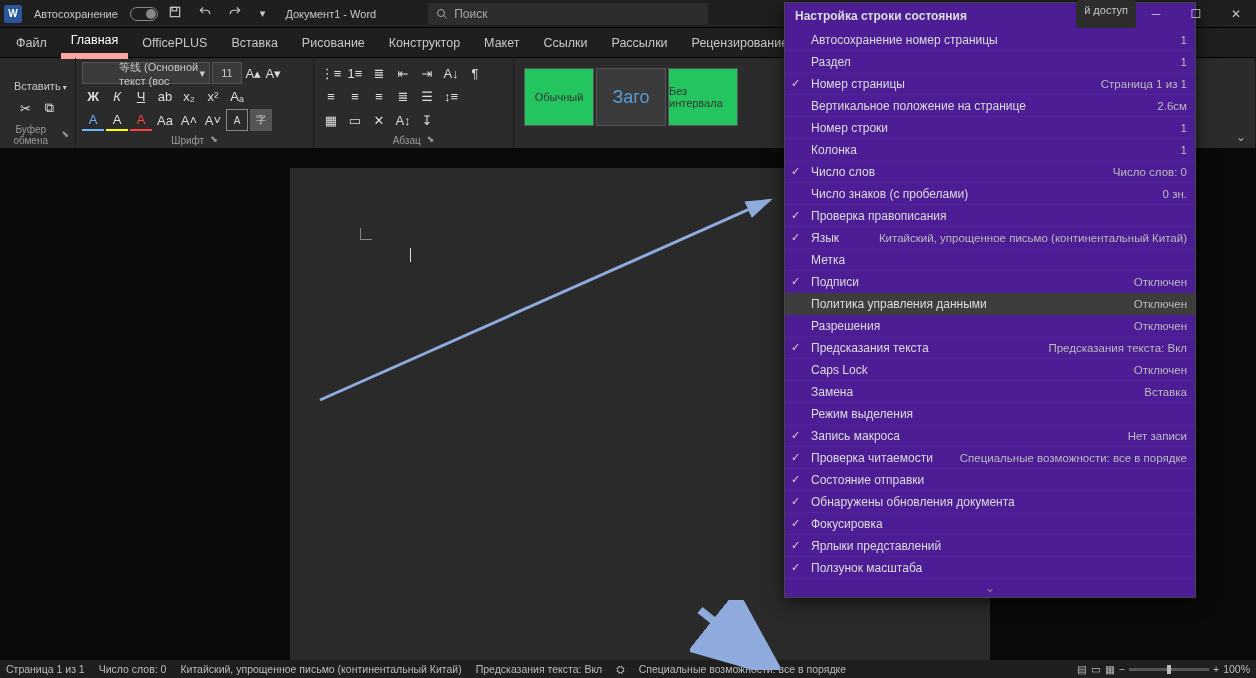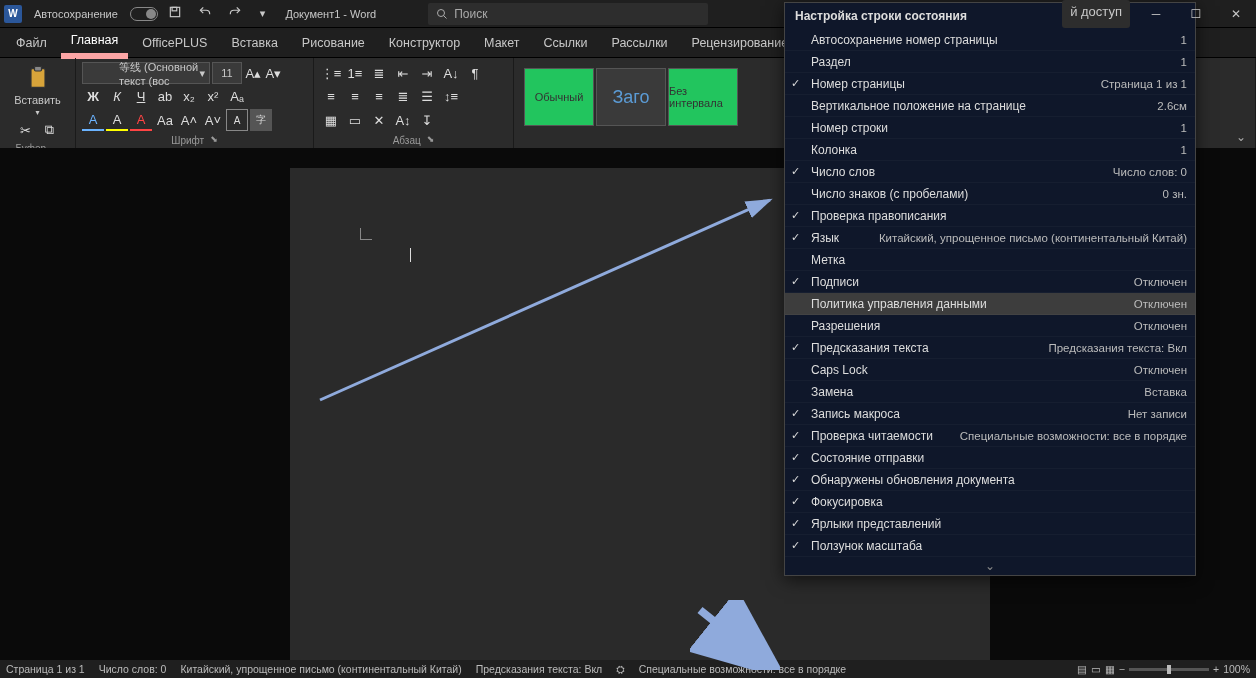--- a/index.html
+++ b/index.html
@@ -5,47 +5,47 @@
   * { margin:0; padding:0; box-sizing:border-box; font-family:"Segoe UI",Tahoma,sans-serif; }
   body { background:#000; color:#c8c8c8; font-size:12px; width:1256px; height:678px; overflow:hidden; position:relative; }
   .titlebar { height:28px; background:#1f1f1f; display:flex; align-items:center; gap:4px; padding-left:4px; border-bottom:1px solid #000; }
   .wicon { width:18px; height:18px; background:#2b579a; color:#fff; font-size:10px; font-weight:bold; display:flex; align-items:center; justify-content:center; border-radius:2px; }
   .ttl { padding:0 8px; font-size:11px; }
   .toggle { width:28px; height:14px; border:1px solid #888; border-radius:7px; position:relative; }
   .toggle::after{ content:""; position:absolute; right:1px; top:1px; width:10px; height:10px; border-radius:50%; background:#888; }
   .tb-btn { padding:4px 6px; font-size:12px; }
   .tb-btn svg { width:14px; height:14px; stroke:#c8c8c8; fill:none; stroke-width:2; }
   .search { margin-left:40px; background:#2d2d2d; border-radius:2px; height:22px; display:flex; align-items:center; padding:0 8px; width:280px; gap:6px; }
-  .share { font-size:13px; padding:4px 8px; background:#2d2d2d; border-radius:3px; margin-right:6px; }
+  .share { font-size:11px; padding:4px 8px; background:#2d2d2d; border-radius:3px; margin-right:0; }
   .tabs { height:30px; background:#1f1f1f; display:flex; align-items:center; padding:0 6px; gap:4px; border-bottom:1px solid #000; }
   .tab { padding:6px 10px; font-size:12.5px; color:#c8c8c8; cursor:pointer; }
   .tab.active { color:#fff; border-bottom:6px solid #fca5a5; }
   .ribbon { height:90px; background:#2b2b2b; display:flex; align-items:stretch; }
   .group { display:flex; flex-direction:column; justify-content:space-between; padding:4px 6px 2px; border-right:1px solid #1a1a1a; }
   .glabel { text-align:center; font-size:10px; color:#9a9a9a; padding-top:2px; }
   .gl-row { display:flex; gap:6px; align-items:center; justify-content:center; }
   .dlg { font-size:9px; color:#9a9a9a; }
-  .big { display:flex; flex-direction:column; align-items:center; gap:2px; padding:2px 6px; }
+  .big { display:flex; flex-direction:row; align-items:flex-end; gap:2px; padding:2px 6px; }
   .big svg { width:28px; height:28px; }
   .rr { display:flex; gap:2px; align-items:center; }
   .rbtn { width:22px; height:22px; display:flex; align-items:center; justify-content:center; font-size:13px; color:#ddd; }
   .rbtn.small{ width:18px; }
   .fontbox { background:#3a3a3a; border:1px solid #555; height:22px; display:flex; align-items:center; padding:0 4px; font-size:11px; }
   .fontname{ width:128px;padding-left:36px; }
   .fontsize{ width:30px; justify-content:center; }
   .styles { display:flex; gap:2px; padding:6px 4px; }
   .styletile { width:70px; height:58px; background:#22c55e; color:#333; display:flex; align-items:center; justify-content:center; font-size:11px; border:1px solid #555; }
   .styletile.dark{ background:#3a3a3a; color:#ddd; }
   .docarea { position:absolute; top:148px; left:0; right:0; bottom:18px; background:#0a0a0a; overflow:hidden; }
   .page { position:absolute; top:20px; left:290px; width:700px; height:900px; background:#2a2a2a; }
   .ruler-mark { position:absolute; top:60px; left:70px; width:12px; height:12px; border-left:1px solid #888; border-bottom:1px solid #888; }
   .cursor { position:absolute; top:80px; left:120px; width:1px; height:14px; background:#ddd; }
   .statusbar { position:absolute; bottom:0; left:0; right:0; height:18px; background:#1f1f1f; display:flex; align-items:center; font-size:10.5px; color:#bbb; padding:0 6px; gap:14px; }
   .statusbar .right{ margin-left:auto; display:flex; gap:4px; align-items:center; }
-  .menu { position:absolute; top:2px; right:60px; width:412px; background:#0f172a; color:#ddd; font-size:12px; border:1px solid #444; box-shadow:0 4px 16px rgba(0,0,0,.6); z-index:20; }
+  .menu { position:absolute; top:2px; right:60px; width:412px; background:#4c1d95; color:#ddd; font-size:12px; border:1px solid #444; box-shadow:0 4px 16px rgba(0,0,0,.6); z-index:20; }
   .menu-header { padding:6px 10px; font-weight:600; font-size:12px; }
   .menu-item { display:flex; align-items:center; padding:3.5px 8px 3.5px 26px; position:relative; border-bottom:1px solid rgba(255,255,255,.03); }
   .menu-item.hover { background:#3d3d3d; }
   .menu-item .chk { position:absolute; left:6px; top:4px; font-size:11px; color:#ddd; }
   .menu-item .val { margin-left:auto; color:#bbb; font-size:11.5px; }
   .arrow{ position:absolute; pointer-events:none; z-index:15; }
   .collapse { position:absolute; right:4px; top:128px; color:#aaa; font-size:12px; z-index:5; background:#2b2b2b; padding:2px 6px;}
 </style>
 </head>
 <body>
@@ -278,20 +278,23 @@
       </div>
       <div class="menu-item">
         <span>Caps Lock</span>
         <span class="val">Отключен</span>
       </div>
       <div class="menu-item">
         <span>Замена</span>
         <span class="val">Вставка</span>
       </div>
       <div class="menu-item">
+        <span>Режим выделения</span>
+      </div>
+      <div class="menu-item">
         <span class="chk">✓</span>
         <span>Запись макроса</span>
         <span class="val">Нет записи</span>
       </div>
       <div class="menu-item">
         <span class="chk">✓</span>
         <span>Проверка читаемости</span>
         <span class="val">Специальные возможности: все в порядке</span>
       </div>
       <div class="menu-item">

